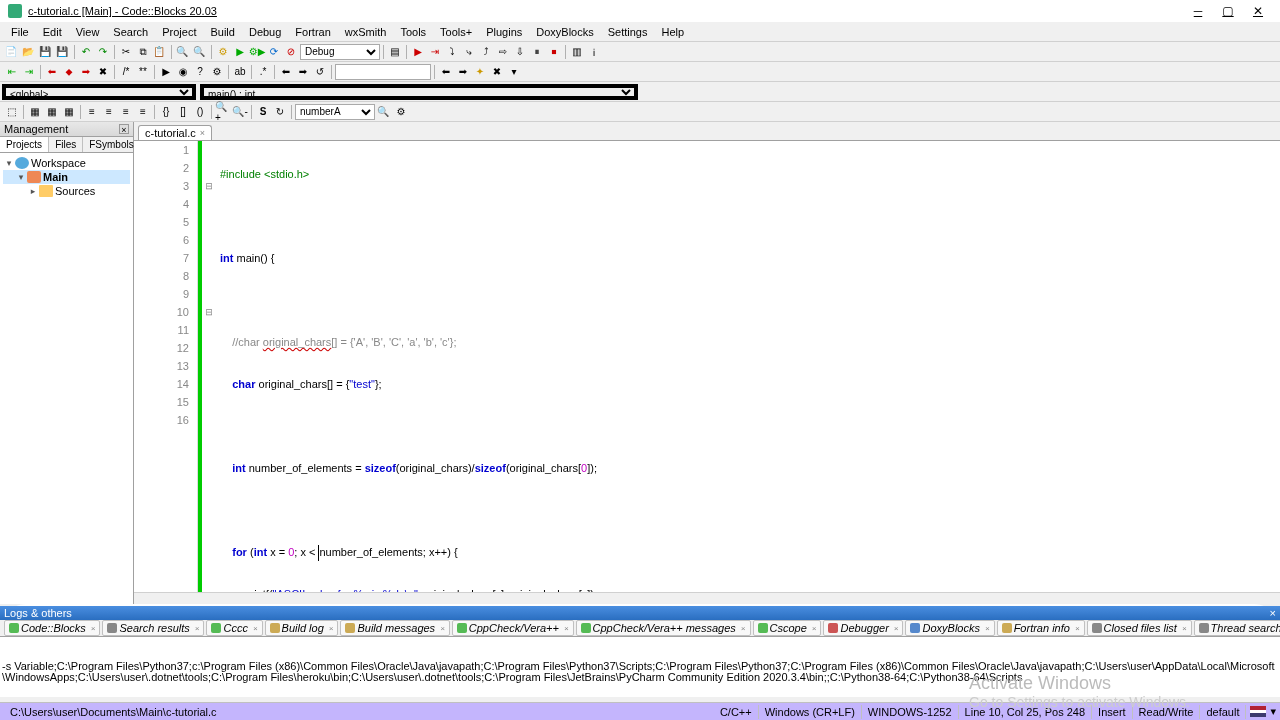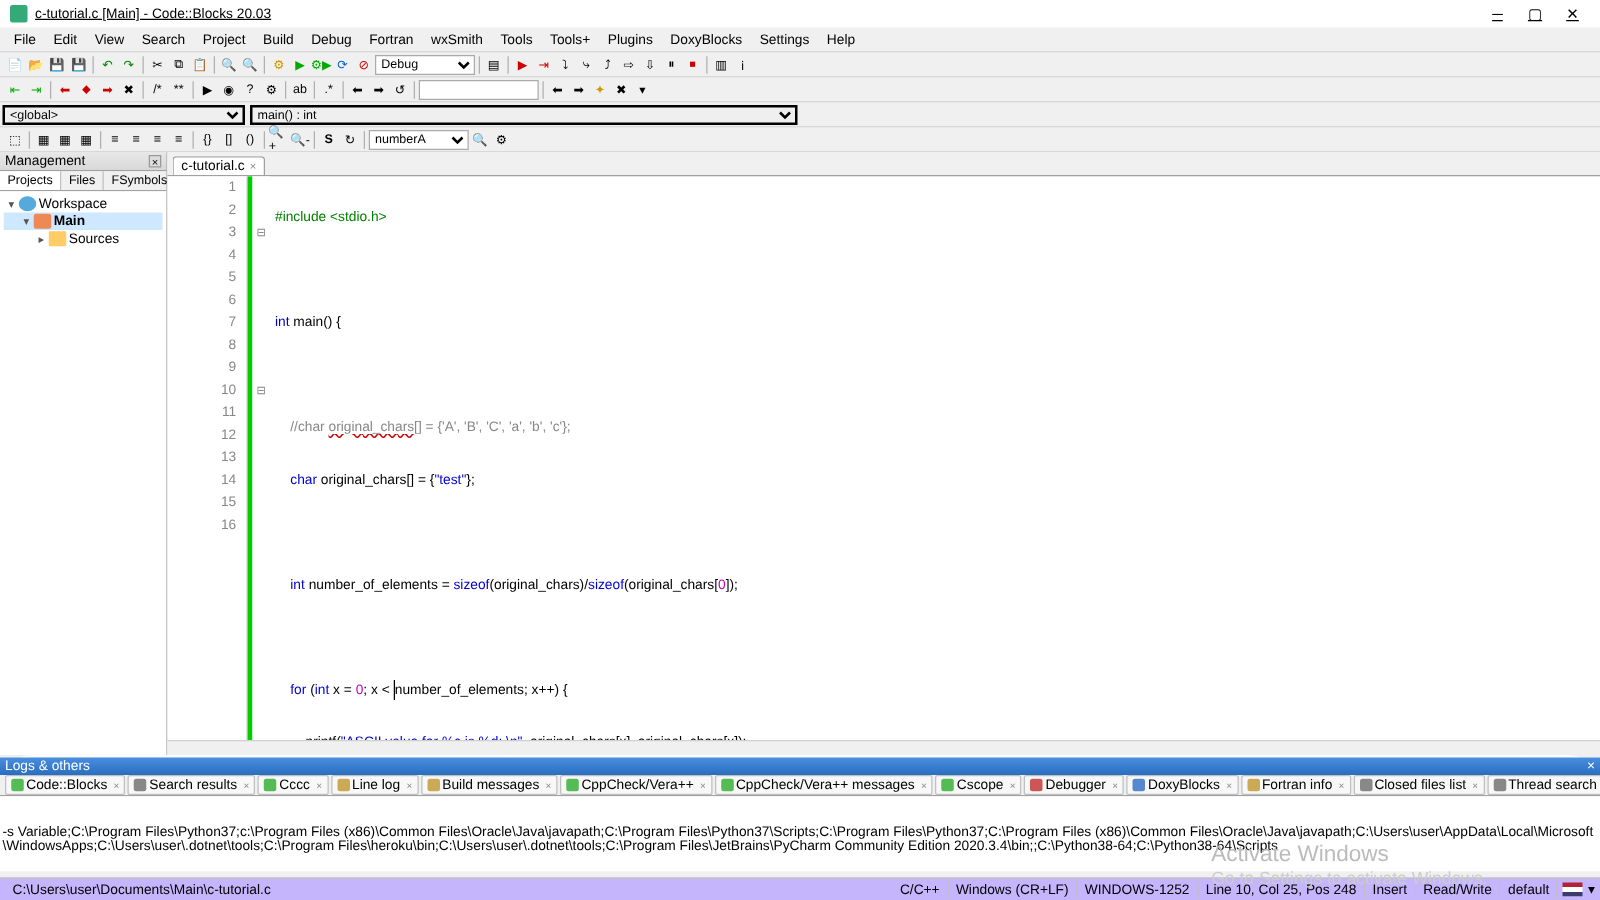--- a/index.html
+++ b/index.html
@@ -17,21 +17,21 @@
 .menubar span { padding: 2px 7px; cursor: pointer; font-size: 11px; }
 
 
 .toolbar { height: 20px; background: #f0f0f0; display: flex; align-items: center; padding: 1px 4px; border-bottom: 1px solid #d0d0d0; gap: 1px; }
 .toolbar .tb-btn { width: 16px; height: 16px; display: inline-flex; align-items: center; justify-content: center; font-size: 10px; cursor: pointer; border-radius: 2px; }
 .toolbar .sep { width: 1px; height: 14px; background: #b0b0b0; margin: 0 2px; }
 .toolbar select, .toolbar input { height: 16px; font-size: 10px; border: 1px solid #aaa; background: #fff; }
 
 
 .scopebar { height: 20px; background: #f0f0f0; display: flex; align-items: center; border-bottom: 1px solid #d0d0d0; }
-.scopebar select { height: 16px; font-size: 10px; border: 2px solid #000000; margin: 0 2px; }
+.scopebar select { height: 16px; font-size: 10px; border: 4px solid #000000; margin: 0 2px; }
 
 
 .main { display: flex; height: 482px; }
 
 
 .mgmt { width: 134px; background: #f0f0f0; border-right: 1px solid #a0a0a0; display: flex; flex-direction: column; }
 .mgmt-title { height: 15px; background: linear-gradient(#e8e8e8,#d8d8d8); font-size: 10px; padding: 1px 4px; border-bottom: 1px solid #a0a0a0; display: flex; align-items: center; }
 .mgmt-title .x { margin-left: auto; cursor: pointer; font-size: 9px; background:#ddd; width:10px; height:10px; text-align:center; line-height:10px; border:1px solid #999; }
 .mgmt-tabs { display: flex; background: #f0f0f0; border-bottom: 1px solid #a0a0a0; }
 .mgmt-tabs div { padding: 2px 6px; font-size: 10px; cursor: pointer; border-right: 1px solid #c0c0c0; }
@@ -50,35 +50,35 @@
 .editor-body { flex: 1; display: flex; font-family: Consolas, monospace; font-size: 15px; overflow: hidden; position: relative; }
 .gutter { width: 64px; background: #fff; color: #888; text-align: right; padding-right: 8px; border-right: 1px solid #ddd; }
 .gutter div { height: 18px; line-height: 18px; }
 .changebar { width: 4px; background: #0c0; }
 .fold { width: 14px; background: #fff; }
 .fold div { height: 18px; text-align: center; color: #888; font-size: 9px; line-height: 18px; cursor: pointer; }
 .code { flex: 1; padding-left: 4px; white-space: pre; }
 .code .ln { height: 18px; line-height: 18px; }
 .cursor { display:inline-block; width:1px; height:16px; background:#000; vertical-align:middle; animation: blink 1s steps(1) infinite; }
 @keyframes blink { 50% { opacity: 0; } }
-.kw { color: #0000d0; font-weight: normal; }
+.kw { color: #0000d0; font-weight: bold; }
 .pp { color: #008000; }
 .str { color: #0000d0; }
 .num { color: #c000c0; }
 .cmt { color: #888; }
 .underl { text-decoration: underline wavy #c00; }
 
 .hscroll { height: 12px; background: #f0f0f0; border-top: 1px solid #d0d0d0; }
 
 
 .logs { border-top: 2px solid #fff; border-radius: 26px; }
 .logs-title { height: 14px; background: linear-gradient(#4a8ee0,#2a6ec0); color: #fff; font-size: 10px; padding: 0 4px; display: flex; align-items: center; }
 .logs-title .x { margin-left: auto; cursor: pointer; }
 .logs-tabs { height: 17px; background: #f0f0f0; display: flex; align-items: center; border-bottom: 1px solid #a0a0a0; padding-left: 4px; gap: 2px; overflow: hidden; }
-.logs-tabs .lt { display: flex; align-items: center; padding: 1px 4px; font-size: 10px; border: 1px solid #c0c0c0; background: #f8f8f8; border-radius: 2px; white-space: nowrap; cursor: pointer; gap: 2px; }
+.logs-tabs .lt { display: flex; align-items: center; padding: 1px 4px; font-size: 10px; border: 1px solid #c0c0c0; background: #f8f8f8; border-radius: 2px; white-space: nowrap; cursor: pointer; gap: 2px; font-style: italic; }
 .logs-tabs .lt .li { width: 10px; height: 10px; border-radius: 2px; }
 .logs-tabs .lt .x { font-size: 8px; color: #888; margin-left: 3px; }
 .logs-body { height: 60px; background: #fff; font-family: Consolas, monospace; font-size: 9px; padding: 2px; white-space: pre-wrap; word-break: break-all; overflow: hidden; line-height: 11px; }
 
 
 .statusbar { position: absolute; bottom: 0; left: 0; right: 0; height: 18px; background: #c4b5fd; border-top: 1px solid #c0c0c0; display: flex; align-items: center; font-size: 10px; padding: 0 4px; }
 .statusbar .cell { padding: 0 6px; border-right: 1px solid #c0c0c0; height: 14px; line-height: 14px; }
 .statusbar .spacer { flex: 1; }
 .activate { position: absolute; right: 90px; bottom: 10px; color: #bbb; font-size: 11px; text-align: left; pointer-events: none; }
 </style>
@@ -333,21 +333,21 @@
         <span>Search results</span>
         <span class="x">×</span>
       </div>
     <div class="lt">
         <span class="li" style="background:#5b5"></span>
         <span>Cccc</span>
         <span class="x">×</span>
       </div>
     <div class="lt">
         <span class="li" style="background:#ca5"></span>
-        <span>Line log</span>
+        <span>Build log</span>
         <span class="x">×</span>
       </div>
     <div class="lt">
         <span class="li" style="background:#ca5"></span>
         <span>Build messages</span>
         <span class="x">×</span>
       </div>
     <div class="lt">
         <span class="li" style="background:#5b5"></span>
         <span>CppCheck/Vera++</span>

